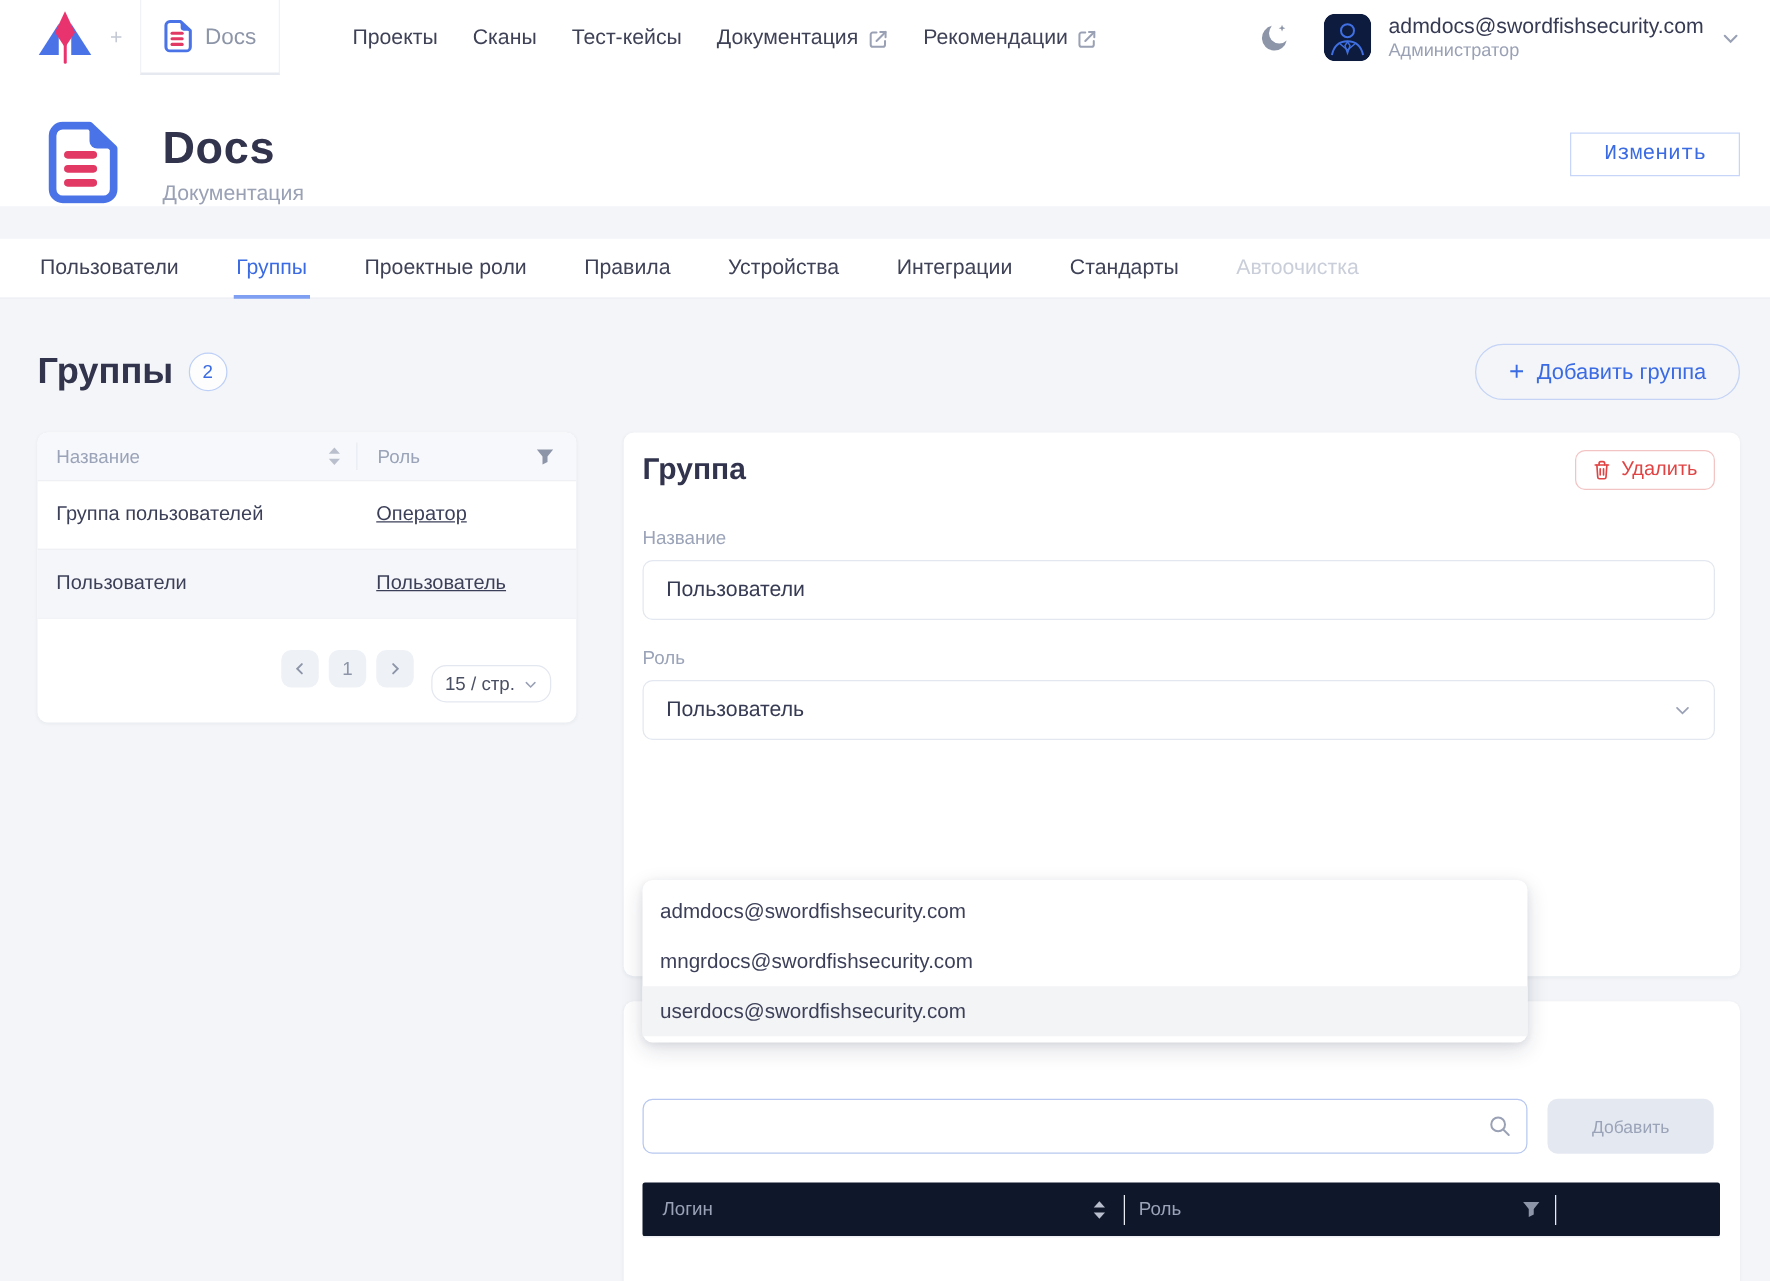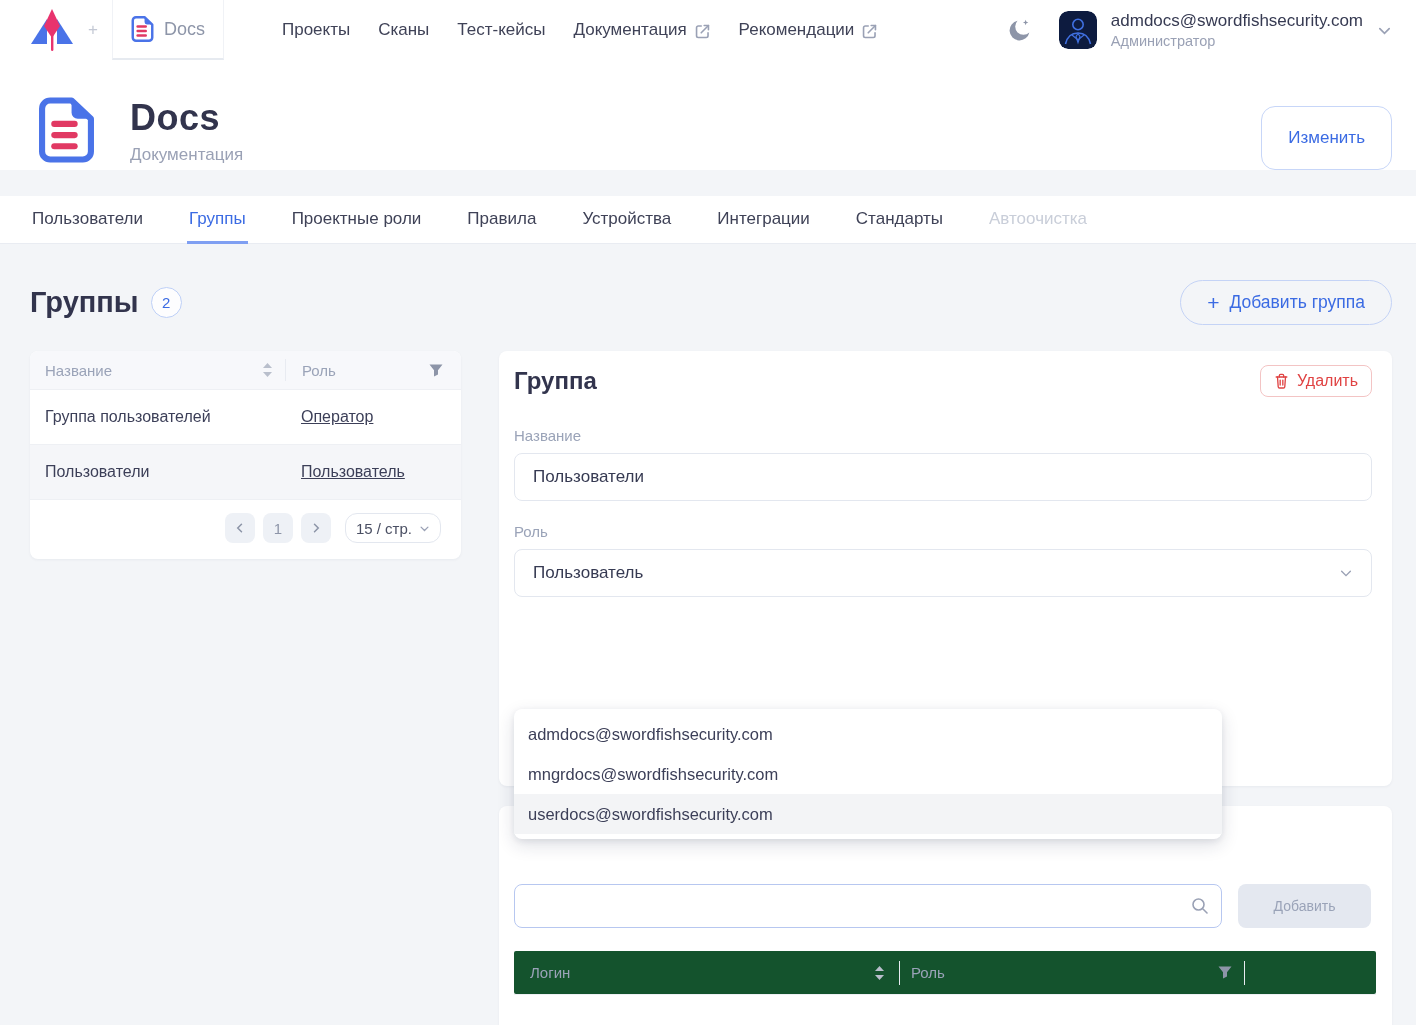--- a/index.html
+++ b/index.html
@@ -38,22 +38,22 @@
 
   
   .app-header { background: #fff; padding: 37px 24px 0 38px; display: flex; align-items: flex-start; }
   .doc-big { flex: none; }
   .header-titles { margin-left: 35px; }
   .page-title { font-size: 36px; font-weight: 700; color: #32344d; letter-spacing: .5px; }
   .page-subtitle { font-size: 17px; color: #9aa1b5; margin-top: 6px; }
   .header-actions { margin-left: auto; padding-top: 9px; }
   .btn-outline-blue {
     background: #fff; border: 1px solid #c7d6f8; color: #3b6be3;
-    font-size: 17px; font-family: Liberation Sans, sans-serif; border-radius: 14px;
-    padding: 21px 26px; cursor: pointer;
+    font-size: 17px; font-family: Liberation Mono, monospace; border-radius: 0;
+    padding: 7px 26px; cursor: pointer;
   }
 
   
   .tabs { background: #fff; display: flex; gap: 42px; padding: 0 30px; border-bottom: 1px solid #e9ecf2; margin-top: 26px; }
   .tab { font-size: 17px; color: #3f4257; padding: 13px 2px 12px; cursor: pointer; border-bottom: 3px solid transparent; margin-bottom: -1px; }
   .tab.active { color: #3b6be3; border-bottom-color: #7f9ff2; }
   .tab.disabled { color: #c9ced9; cursor: default; }
 
   
   .content { padding: 36px 24px 0 30px; }
@@ -87,21 +87,21 @@
   .g-row.selected { background: #f5f6f9; }
   .pager { display: flex; align-items: center; justify-content: flex-end; gap: 8px; padding: 13px 20px 16px; border-top: 1px solid #eef0f4; }
   .pg-btn {
     width: 30px; height: 30px; border-radius: 8px; background: #eef1f6; border: none;
     color: #8d95a8; display: flex; align-items: center; justify-content: center; cursor: pointer;
     font-size: 15px; font-family: inherit;
   }
   .pg-size {
     height: 30px; background: #fff; border: 1px solid #e3e7ef; border-radius: 12px;
     display: flex; align-items: center; gap: 7px; padding: 0 10px; font-size: 15px;
-    color: #4a4f63; cursor: pointer; margin-left: 6px;
+    color: #4a4f63; cursor: pointer; margin-left: 6px; margin-top: 24px;
   }
 
   
   .right-col { flex: 1; position: relative; }
   .group-card { padding: 14px 20px 20px 15px; height: 435px; overflow: hidden; }
   .card-head { display: flex; align-items: center; justify-content: space-between; margin-bottom: 30px; }
   .card-title { font-size: 24px; font-weight: 700; color: #32344d; }
   .btn-danger {
     background: #fff; border: 1px solid #f3c4c4; color: #e04343; border-radius: 8px;
     font-size: 16px; font-family: inherit; padding: 6px 13px; cursor: pointer;
@@ -127,21 +127,21 @@
   .search-input {
     width: 100%; height: 44px; border: 1px solid #b7c7f0; border-radius: 8px;
     font-size: 17px; font-family: inherit; padding: 0 40px 0 16px; outline: none; background:#fff;
   }
   .search-icon { position: absolute; right: 13px; top: 13px; }
   .btn-disabled {
     margin-left: 16px; width: 133px; height: 44px; background: #e4e8f0; border: none;
     border-radius: 8px; color: #9aa3b8; font-size: 14px; font-family: inherit; cursor: default;
   }
   .m-table { margin-top: 23px; width: 862px; }
-  .m-head { display: flex; background: #14532d; height: 43px; align-items: center; font-size: 15px; color: #9aa3b8; border-radius: 2px; }
+  .m-head { display: flex; background: #0f172a; height: 43px; align-items: center; font-size: 15px; color: #9aa3b8; border-radius: 2px; }
   .m-head .mc1 { width: 385px; display: flex; align-items: center; padding: 0 14px 0 16px; }
   .m-head .mc2 { width: 345px; display: flex; align-items: center; padding: 0 12px 0 11px; border-left: 1px solid #e8ebf1; height: 24px; }
   .m-head .mc3 { width: 132px; border-left: 1px solid #e8ebf1; height: 24px; }
   .m-head .grow { flex: 1; }
   .m-empty-row { height: 60px; border-top: 1px solid #eef0f4; background: #fff; }
 
   
   .dropdown {
     position: absolute; left: 15px; top: 358px; width: 708px;
     background: #fff; border-radius: 8px; padding: 5px 0;

